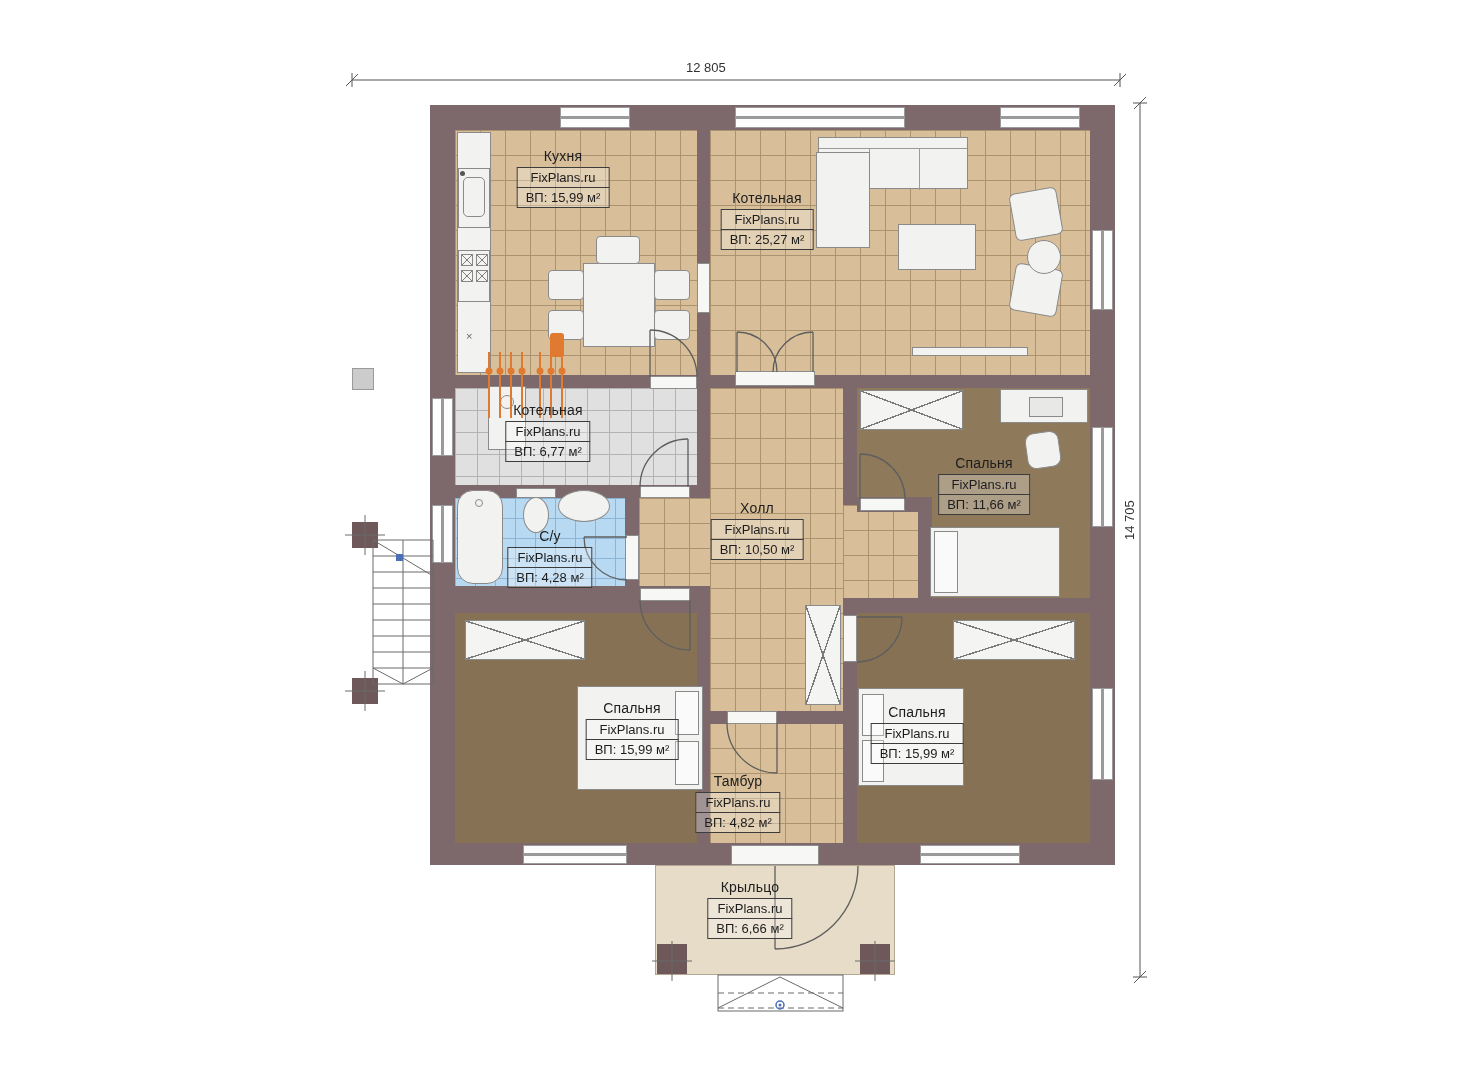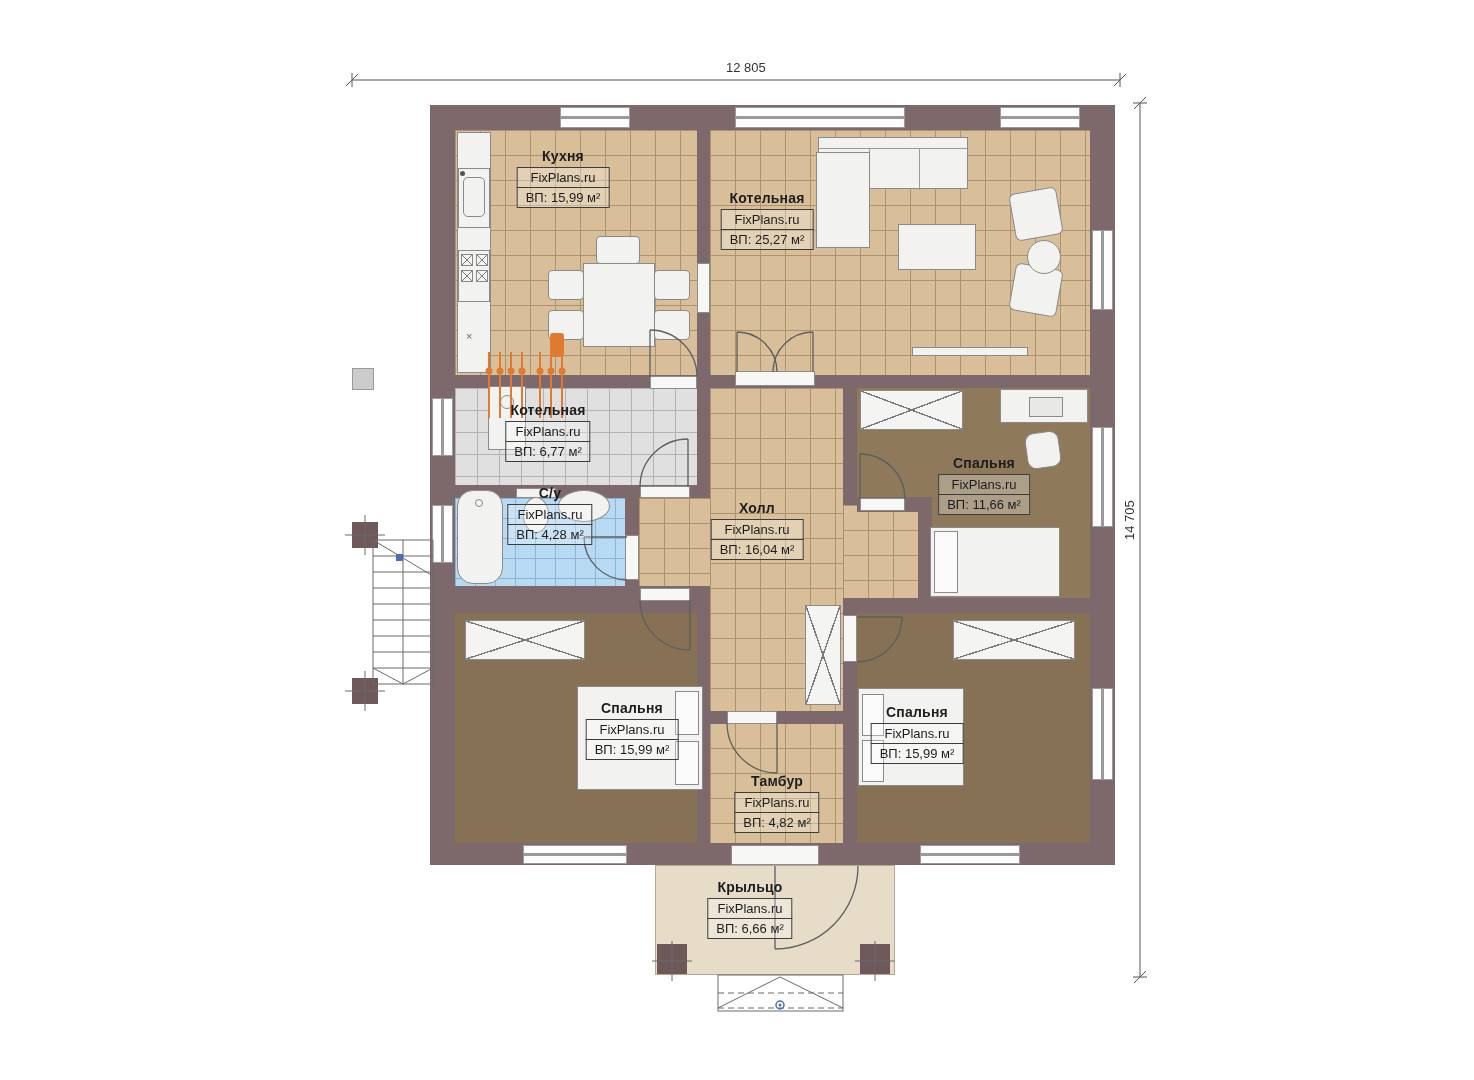--- a/index.html
+++ b/index.html
@@ -36,21 +36,21 @@
   .furn{background:#f2f2f0;border:1px solid #8a8a8a;z-index:20;}
   .round{border-radius:50%;}
   .xbox{background-image:
      linear-gradient(to top right,transparent calc(50% - 0.7px),#7a7a7a calc(50% - 0.7px),#7a7a7a calc(50% + 0.7px),transparent calc(50% + 0.7px)),
      linear-gradient(to bottom right,transparent calc(50% - 0.7px),#7a7a7a calc(50% - 0.7px),#7a7a7a calc(50% + 0.7px),transparent calc(50% + 0.7px));
      background-color:#f4f4f2;}
   .post{background:#6f585a;z-index:22;}
   .sq-marker{background:#cccccc;border:1px solid #9a9a9a;z-index:6;}
   
   .room-label{position:absolute;transform:translateX(-50%);text-align:center;color:#1d1d1d;z-index:50;white-space:nowrap;}
-  .rname{font-weight:bold;font-size:14px;margin-bottom:3px;letter-spacing:0.2px;}
+  .rname{font-weight:normal;font-size:14px;margin-bottom:3px;letter-spacing:0.2px;}
   .lbox{border:1px solid #3c3c3c;background:rgba(255,255,255,0.28);padding:1px 8px;font-size:13px;line-height:17px;}
   .lbox.second{margin-top:-1px;}
   .dim{position:absolute;font-size:13px;color:#333;z-index:50;}
   .xmark{position:absolute;font-size:11px;color:#666;z-index:21;}
   svg.overlay{position:absolute;left:0;top:0;z-index:40;pointer-events:none;}
   .innerline{position:absolute;background:#9a9a9a;}
 </style>
 </head>
 <body>
 
@@ -248,64 +248,64 @@
       <path d="M 1133 103 L 1147 103 M 1133 977 L 1147 977"></path>
     </g>
 
     <g fill="#4a6fb5">
       <rect x="396" y="554" width="7" height="7"></rect>
       <circle cx="780" cy="1005" r="4" fill="none" stroke="#4a6fb5" stroke-width="1.5"></circle>
       <circle cx="780" cy="1005" r="1.5"></circle>
     </g>
   </svg>
 
-  <div class="dim" style="left:726px;top:60px">12 805</div>
+  <div class="dim" style="left:686px;top:60px">12 805</div>
   <div class="dim" style="left:1122px;top:540px;transform:rotate(-90deg);transform-origin:left top">14 705</div>
 
   <div class="room-label" style="left:563px;top:148px">
     <div class="rname">Кухня</div>
     <div class="lbox">FixPlans.ru</div>
     <div class="lbox second">ВП: 15,99 м²</div>
   </div>
   <div class="room-label" style="left:767px;top:190px">
     <div class="rname">Котельная</div>
     <div class="lbox">FixPlans.ru</div>
     <div class="lbox second">ВП: 25,27 м²</div>
   </div>
   <div class="room-label" style="left:548px;top:402px">
     <div class="rname">Котельная</div>
     <div class="lbox">FixPlans.ru</div>
     <div class="lbox second">ВП: 6,77 м²</div>
   </div>
-  <div class="room-label" style="left:550px;top:485px">
+  <div class="room-label" style="left:550px;top:528px">
     <div class="rname">С/у</div>
     <div class="lbox">FixPlans.ru</div>
     <div class="lbox second">ВП: 4,28 м²</div>
   </div>
   <div class="room-label" style="left:757px;top:500px">
     <div class="rname">Холл</div>
     <div class="lbox">FixPlans.ru</div>
-    <div class="lbox second">ВП: 16,04 м²</div>
+    <div class="lbox second">ВП: 10,50 м²</div>
   </div>
   <div class="room-label" style="left:984px;top:455px">
     <div class="rname">Спальня</div>
     <div class="lbox">FixPlans.ru</div>
     <div class="lbox second">ВП: 11,66 м²</div>
   </div>
   <div class="room-label" style="left:632px;top:700px">
     <div class="rname">Спальня</div>
     <div class="lbox">FixPlans.ru</div>
     <div class="lbox second">ВП: 15,99 м²</div>
   </div>
   <div class="room-label" style="left:917px;top:704px">
     <div class="rname">Спальня</div>
     <div class="lbox">FixPlans.ru</div>
     <div class="lbox second">ВП: 15,99 м²</div>
   </div>
-  <div class="room-label" style="left:777px;top:773px">
+  <div class="room-label" style="left:738px;top:773px">
     <div class="rname">Тамбур</div>
     <div class="lbox">FixPlans.ru</div>
     <div class="lbox second">ВП: 4,82 м²</div>
   </div>
   <div class="room-label" style="left:750px;top:879px">
     <div class="rname">Крыльцо</div>
     <div class="lbox">FixPlans.ru</div>
     <div class="lbox second">ВП: 6,66 м²</div>
   </div>
 

